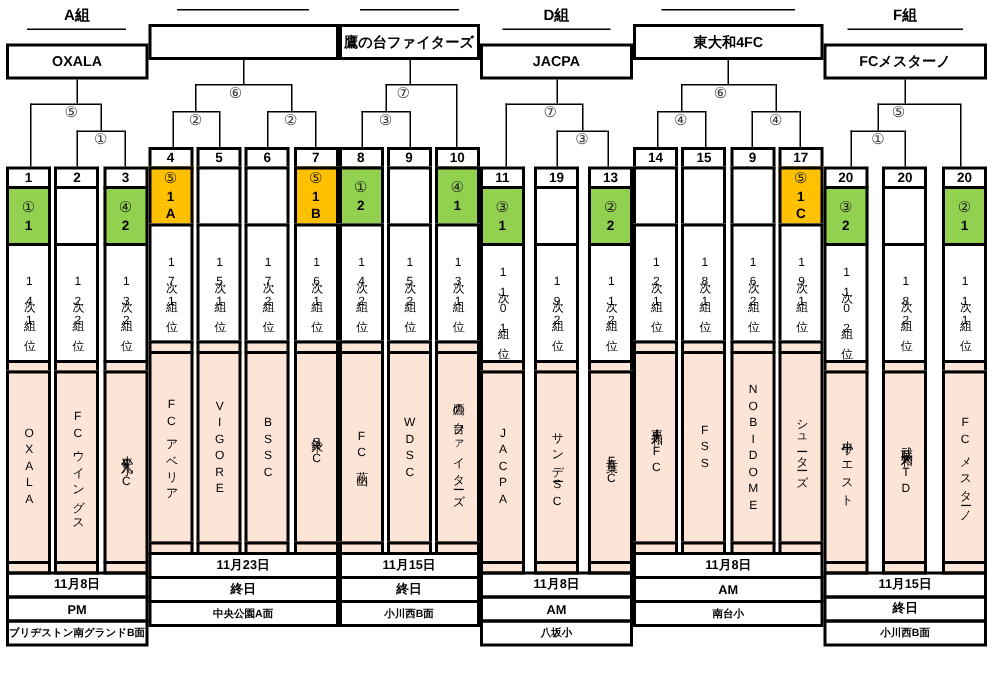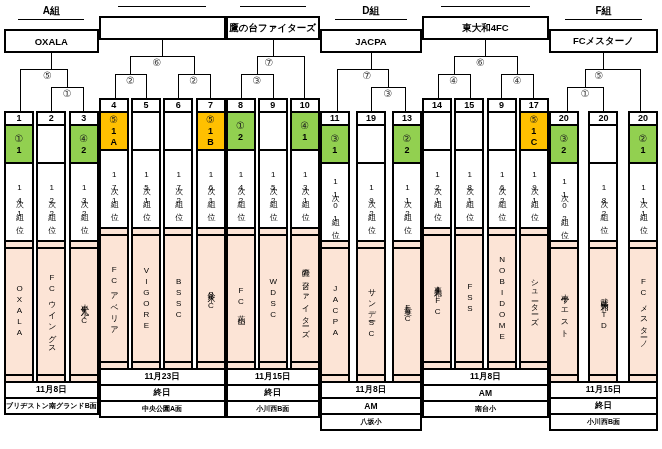--- a/index.html
+++ b/index.html
@@ -94,20 +94,21 @@
             <span class="vtext">1次3組2位</span>
           </div>
           <div class="cell strip" style="background: rgb(252, 228, 214);"></div>
           <div class="cell tname" style="background: rgb(252, 228, 214);">
             <span class="vtext">小平九小FC</span>
           </div>
           <div class="cell strip" style="background: rgb(252, 228, 214);"></div>
         </div>
       </div>
       <div class="foot">11月8日</div>
+      <div class="foot">PM</div>
       <div class="foot venue">ブリヂストン南グランドB面</div>
     </div>
     <div class="group" style="width: 129px;">
       <div class="g-underline"></div>
       <div class="winner"></div>
       <div class="bracket">
         <div class="bl" style="left: 25%; width: 50%; top: 16px; height: 1px;"></div>
         <div class="bl" style="left: 12.5%; width: 25%; top: 34px; height: 1px;"></div>
         <div class="bl" style="left: 62.5%; width: 25%; top: 34px; height: 1px;"></div>
         <div class="bl" style="left: 50%; top: 0px; width: 1px; height: 16px;"></div>

